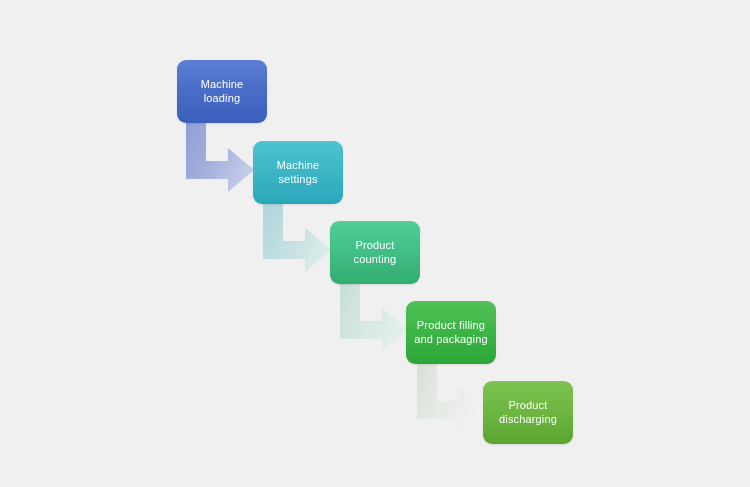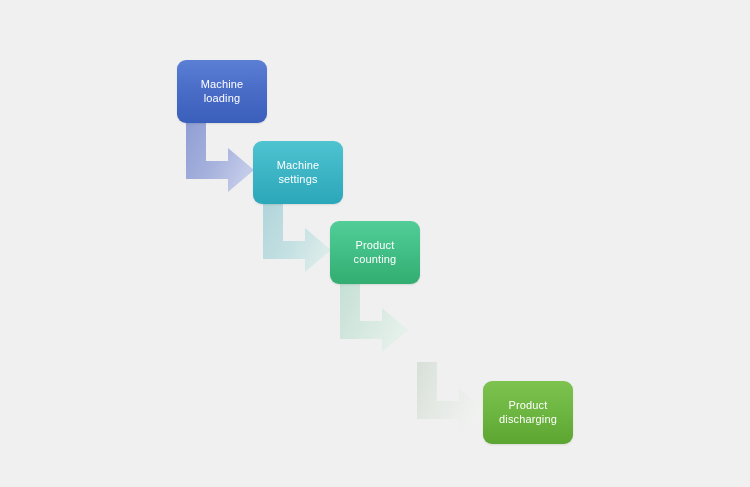--- a/index.html
+++ b/index.html
@@ -116,20 +116,25 @@
     <span>Machine
 settings</span>
   </div>
 
   <div class="node" style="left:330px; top:221px; width:90px; height:63px;
               background:linear-gradient(180deg,#52cd97 0%,#42c088 45%,#33ad70 100%);">
     <span>Product
 counting</span>
   </div>
 
+  <div class="node" style="left:406px; top:301px; width:90px; height:63px;
+              background:linear-gradient(180deg,#50c257 0%,#3eb547 45%,#2da639 100%);">
+    <span>Product filling
+and packaging</span>
+  </div>
 
   <div class="node" style="left:483px; top:381px; width:90px; height:63px;
               background:linear-gradient(180deg,#7ec250 0%,#6eb742 45%,#5ca530 100%);">
     <span>Product
 discharging</span>
   </div>
 
 </div>
 
 </body></html>

